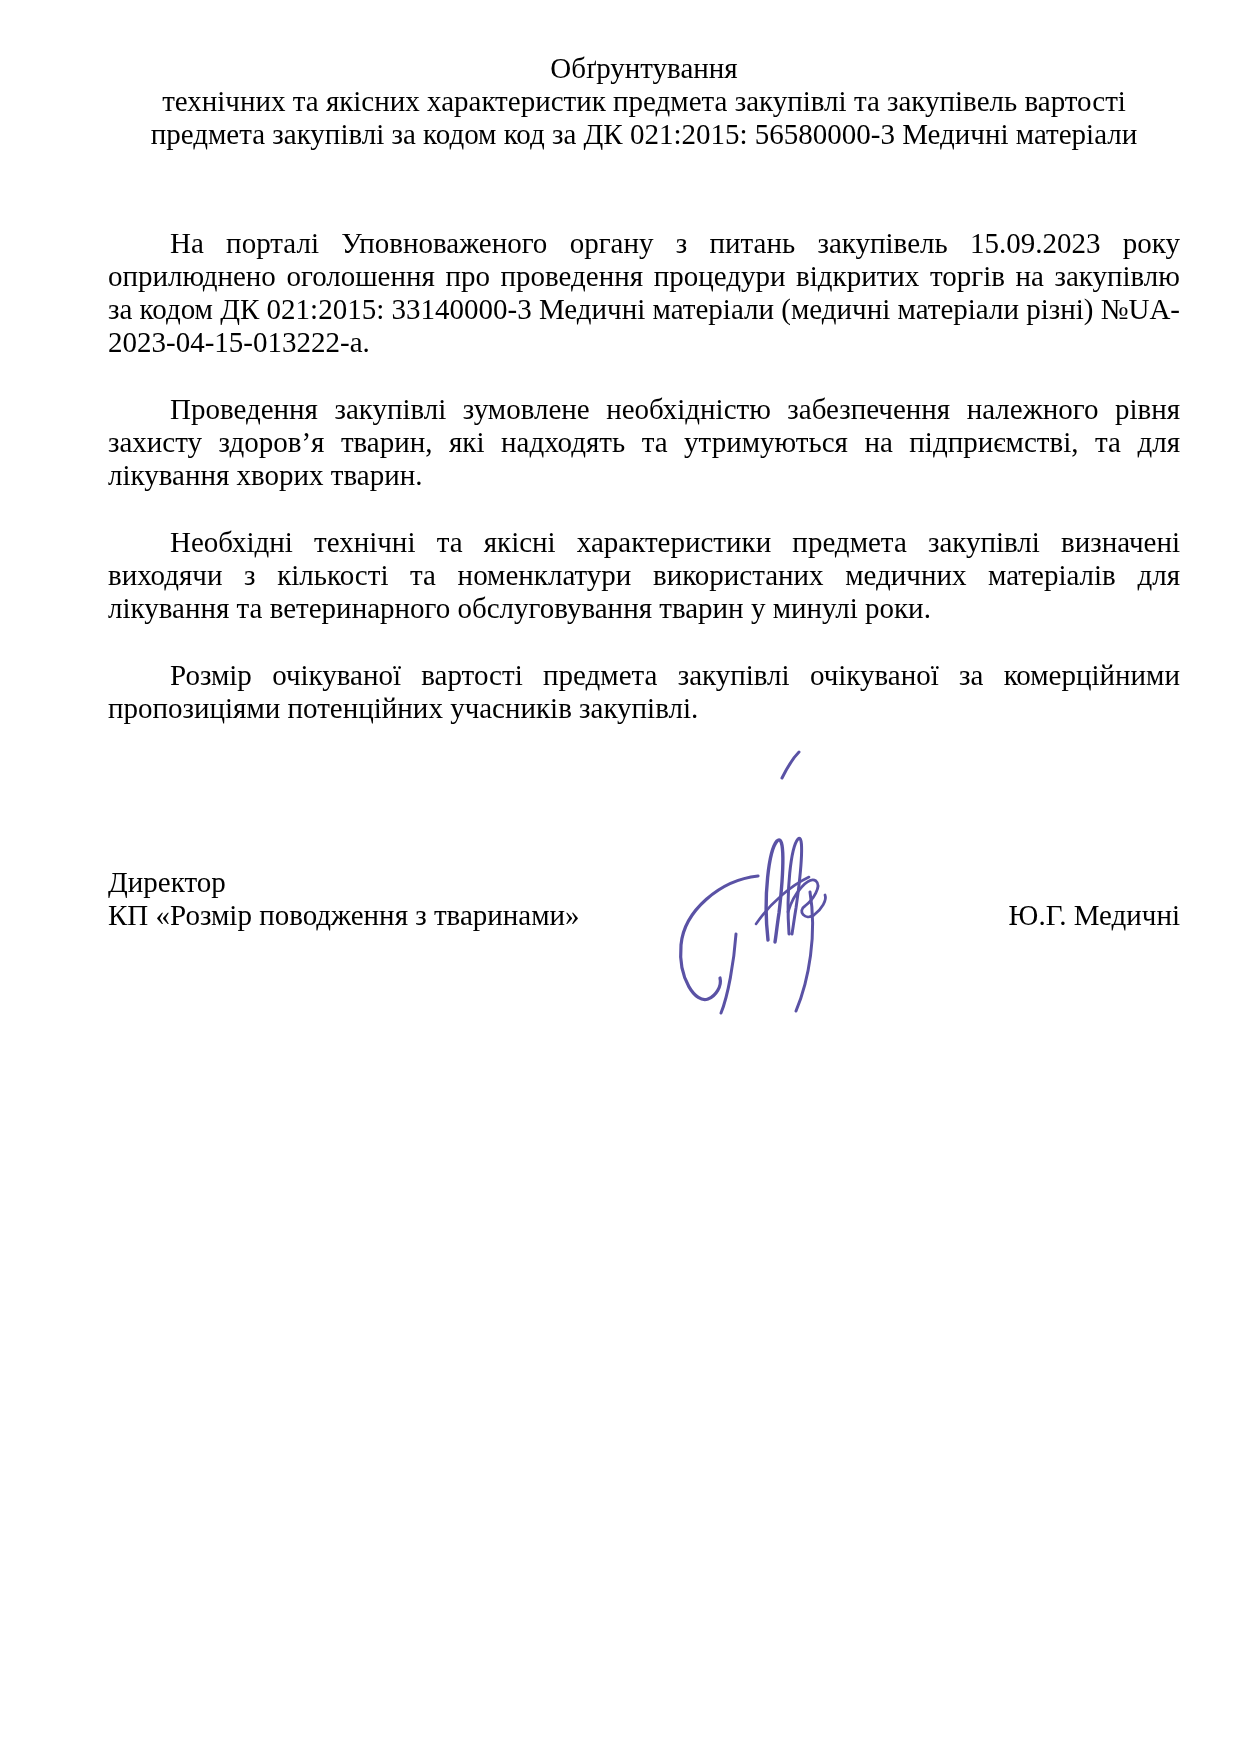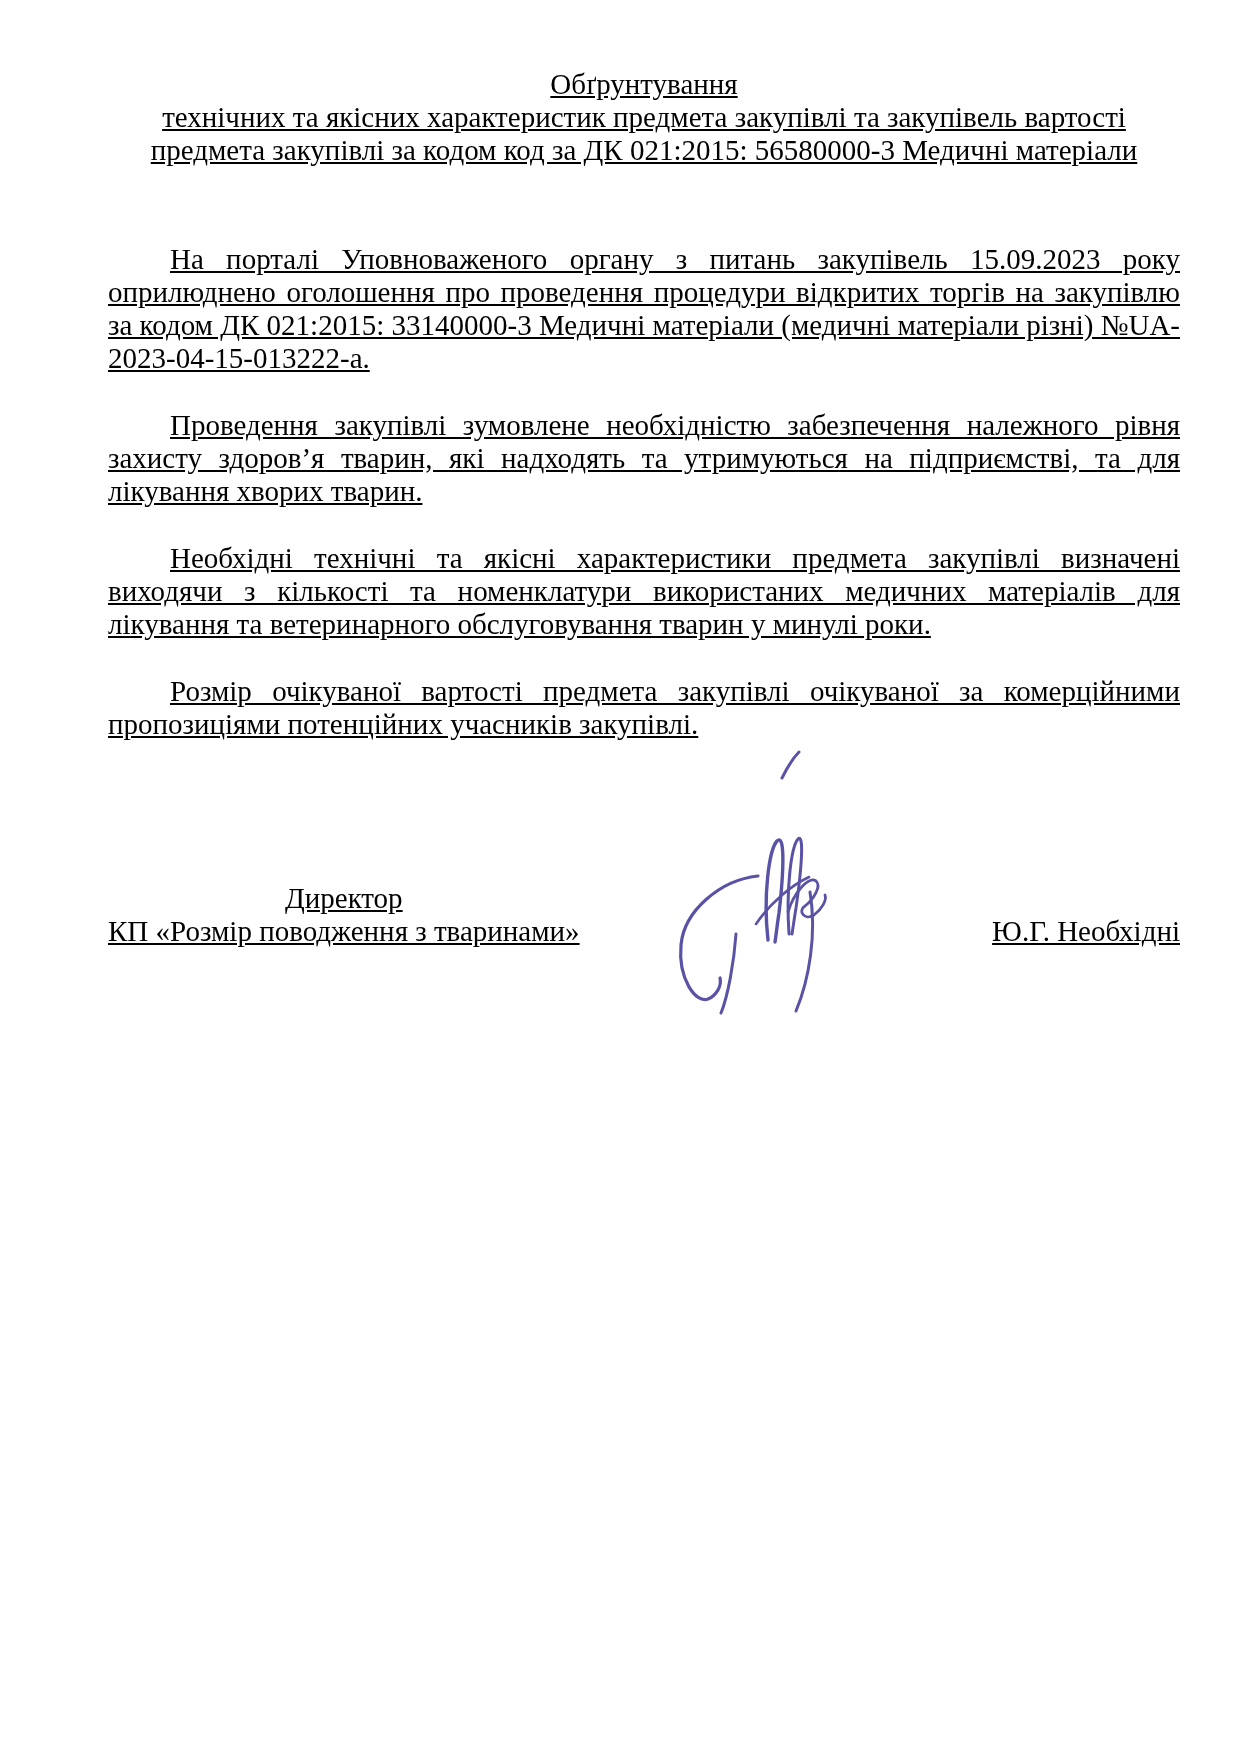--- a/index.html
+++ b/index.html
@@ -13,43 +13,42 @@
     font-family: "Liberation Serif", serif;
     color: #000000;
     position: relative;
     overflow: hidden;
   }
   .page {
     position: relative;
     box-sizing: border-box;
     width: 1241px;
     height: 1755px;
-    padding: 68px 61px 0 108px;
+    padding: 52px 61px 0 108px;
     font-size: 29px;
     line-height: 33px;
-    text-decoration: underline;
   }
   .title-block {
     text-align: center;
     margin-bottom: 76px;
   }
   .title-line { white-space: pre-wrap; }
   .para {
     margin: 0 0 34px 0;
     text-align: justify;
     text-indent: 62px;
     white-space: normal;
   }
   .sig-block {
     margin-top: 141px;
     display: flex;
     justify-content: space-between;
     align-items: flex-end;
   }
-  .sig-left { text-align: center; }
+  .sig-left { text-align: left; }
   .sig-name { text-align: right; }
   .signature-svg {
     position: absolute;
     left: 638px;
     top: 748px;
     width: 192px;
     height: 268px;
     pointer-events: none;
   }
 </style>
@@ -70,21 +69,21 @@
 
   <p class="para">Необхідні технічні та якісні характеристики предмета закупівлі визначені виходячи з кількості та номенклатури використаних медичних матеріалів для лікування та ветеринарного обслуговування тварин у минулі роки.</p>
 
   <p class="para">Розмір очікуваної вартості предмета закупівлі очікуваної за комерційними пропозиціями потенційних учасників закупівлі.</p>
 
   <div class="sig-block">
     <div class="sig-left">
       <div>Директор</div>
       <div>КП «Розмір поводження з тваринами»</div>
     </div>
-    <div class="sig-name">Ю.Г. Необхідні</div>
+    <div class="sig-name">Ю.Г. Медичні</div>
   </div>
 
   <svg class="signature-svg" viewBox="0 0 192 268">
     <g fill="none" stroke-linecap="round" stroke-linejoin="round" stroke="#5a52a5">
 
       <path d="M144,30 C150,18 156,9 161,4" stroke-width="3"></path>
 
       <path d="M130,192 C125,148 131,102 139,93 C147,85 146,122 141,165 C139,178 138,188 137,194" stroke-width="3.4"></path>
       <path d="M151,186 C148,142 153,99 160,91 C166,85 164,118 158,160 C156,172 155,180 154,186" stroke-width="3"></path>
 

